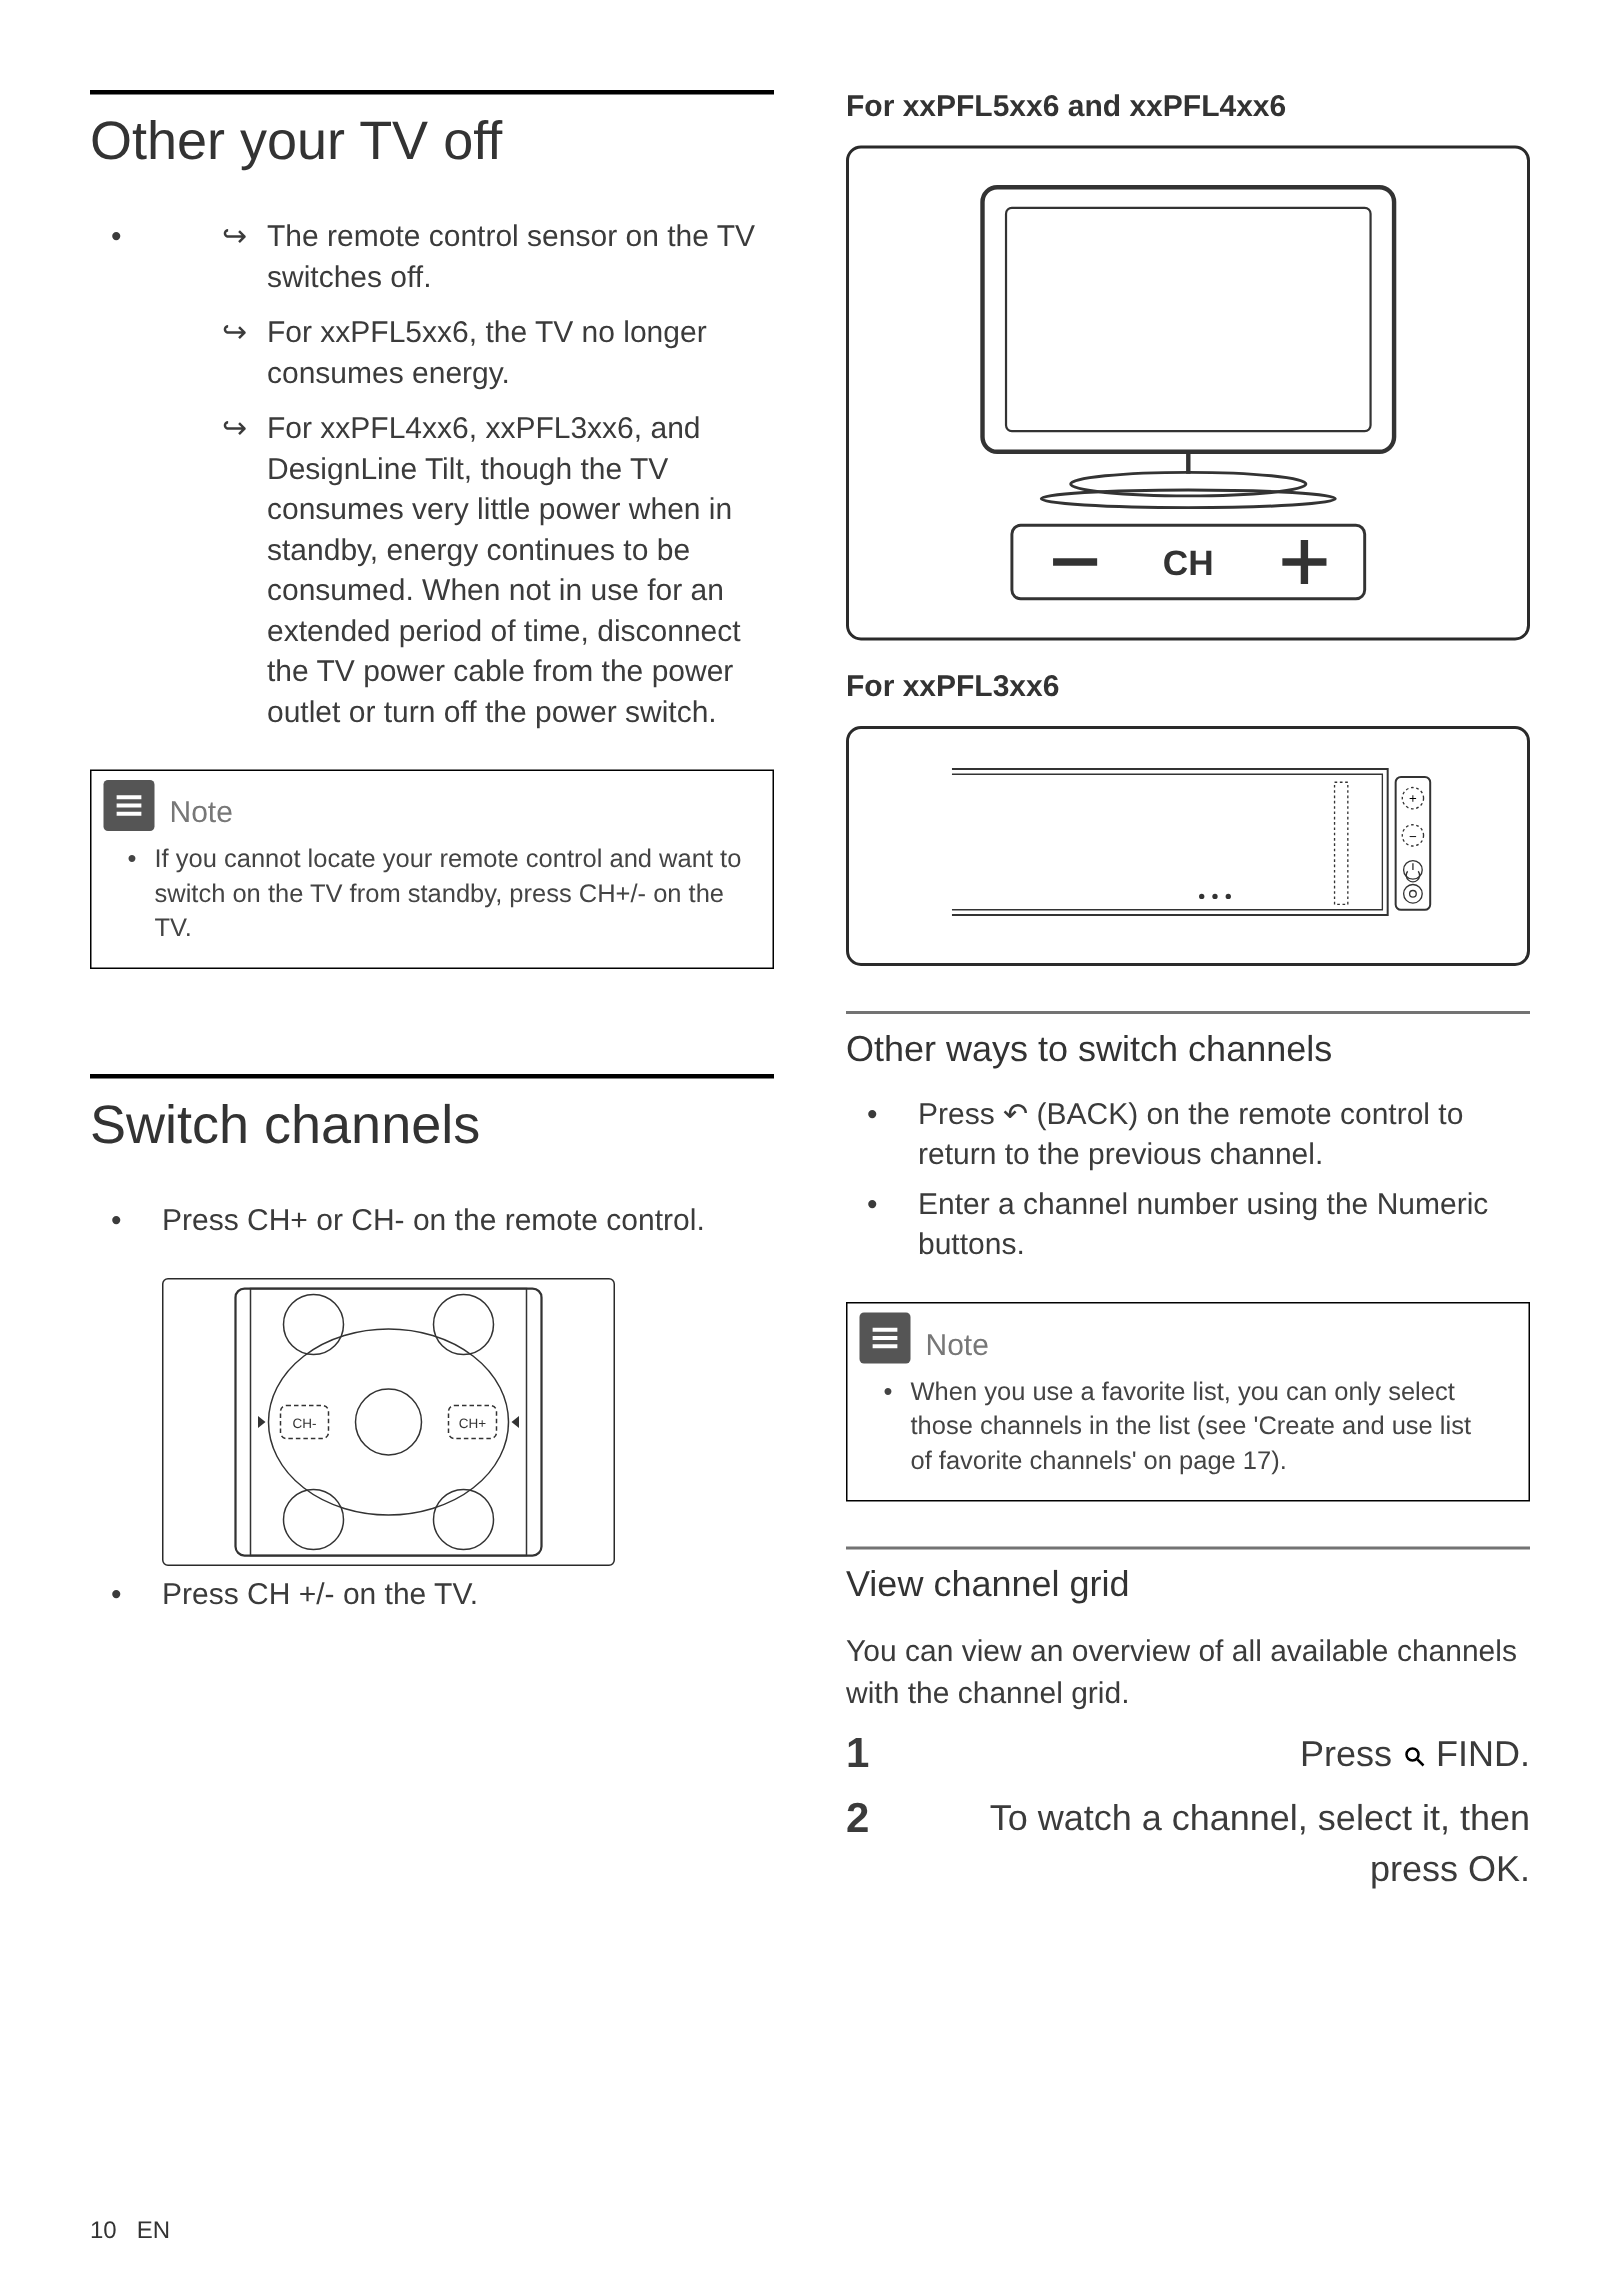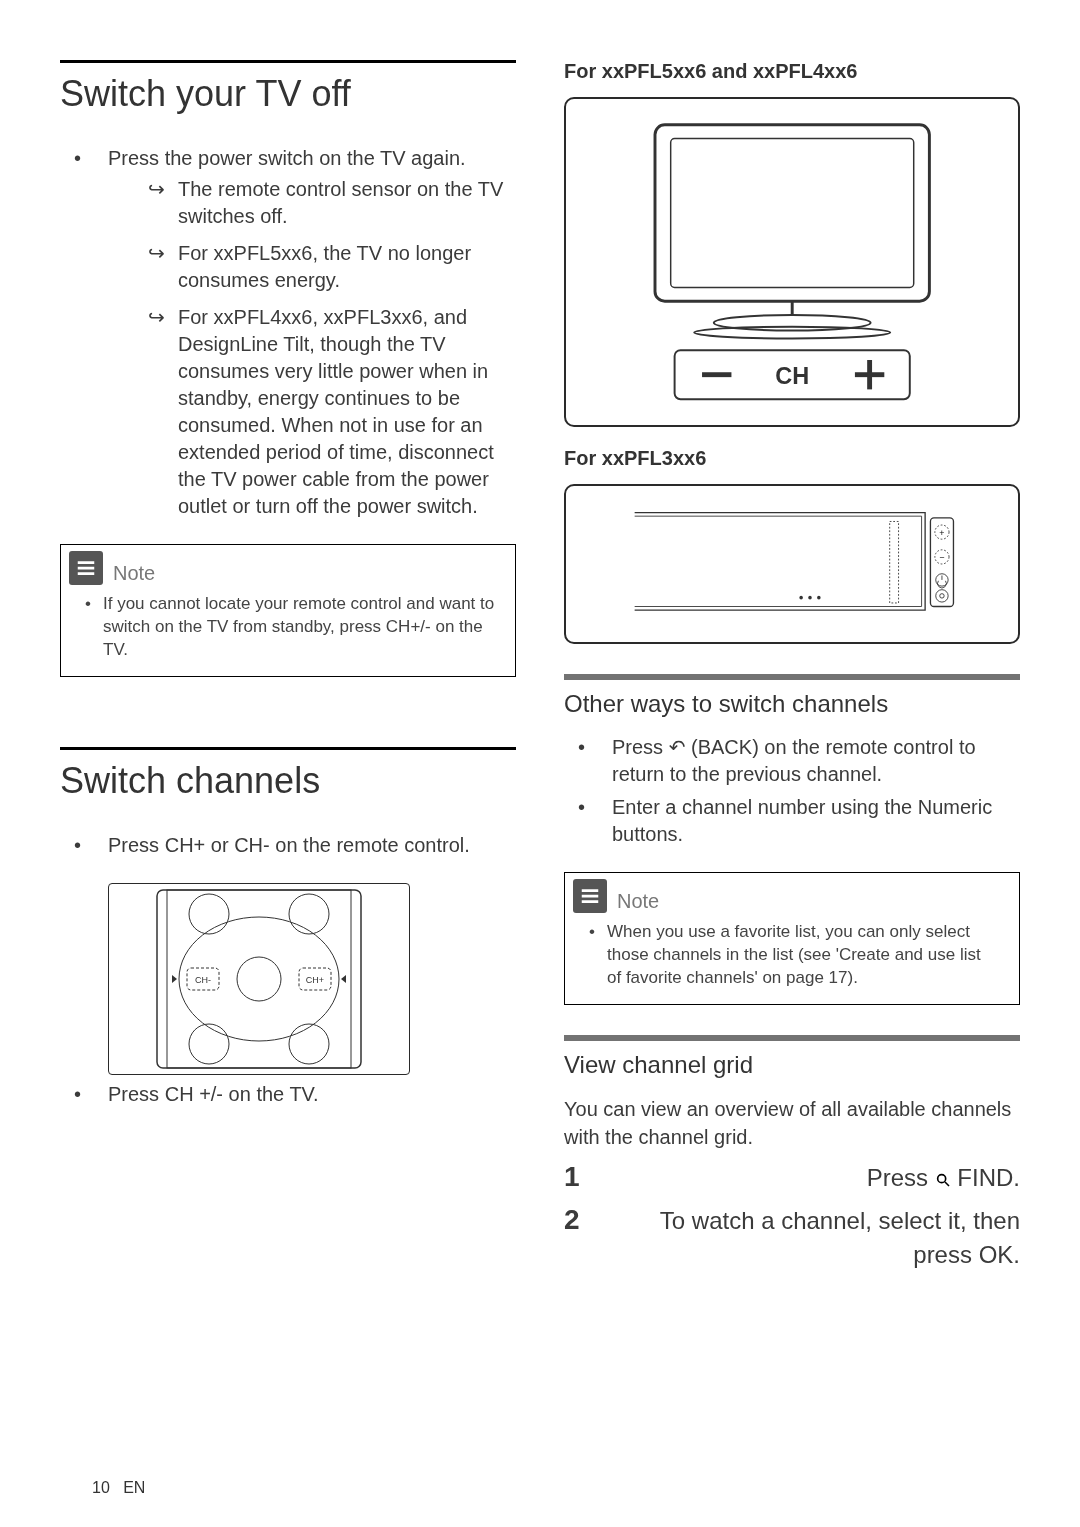--- a/index.html
+++ b/index.html
@@ -28,21 +28,21 @@
     font-size: 36px;
     font-weight: 400;
     border-top: 3px solid #000;
     padding-top: 10px;
     margin: 0 0 30px 0;
     color: #333;
   }
   h2.sub-title {
     font-size: 24px;
     font-weight: 400;
-    border-top: 6px solid #737373;
+    border-top: 2px solid #737373;
     padding-top: 10px;
     margin: 30px 0 16px 0;
     color: #333;
   }
   h3.model-title {
     font-size: 20px;
     font-weight: 700;
     color: #333;
     margin: 0 0 14px 0;
   }
@@ -183,44 +183,42 @@
     font-size: 20px;
     line-height: 1.4;
     margin: 0 0 8px 0;
   }
   .page-footer {
     position: absolute;
     bottom: 30px;
     left: 60px;
     font-size: 16px;
     color: #333;
-    margin-left: 32px;
   }
   .remote-illus {
     border: 1px solid #2a2a2a;
     border-radius: 4px;
     width: 300px;
     height: 190px;
     margin: 6px 0 6px 48px;
     display:flex; align-items:center; justify-content:center;
   }
   .label-inline { display:inline; }
 </style>
 </head>
 <body>
 
 <div class="page">
 
   <div class="col">
 
-    <h1 class="section-title">Switch your TV off</h1>
+    <h1 class="section-title">Other your TV off</h1>
 
     <ul class="bullets">
       <li>
-        <span>Press the power switch on the TV again.</span>
         <ul class="subbullets">
           <li>The remote control sensor on the TV switches off.</li>
           <li>For xxPFL5xx6, the TV no longer consumes energy.</li>
           <li>For xxPFL4xx6, xxPFL3xx6, and DesignLine Tilt, though the TV consumes very little power when in standby, energy continues to be consumed. When not in use for an extended period of time, disconnect the TV power cable from the power outlet or turn off the power switch.</li>
         </ul>
       </li>
     </ul>
 
     <div class="note-box">
       <div class="note-header">

